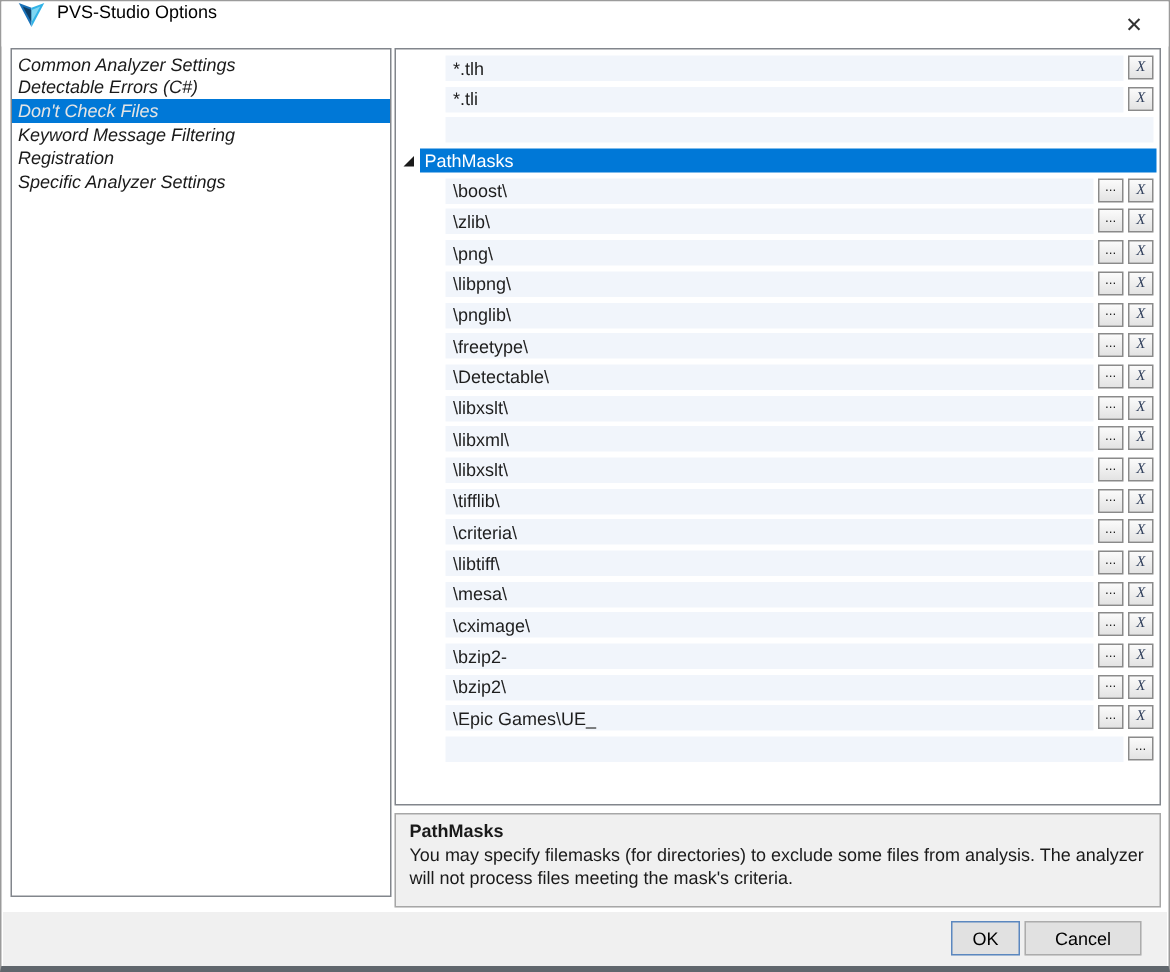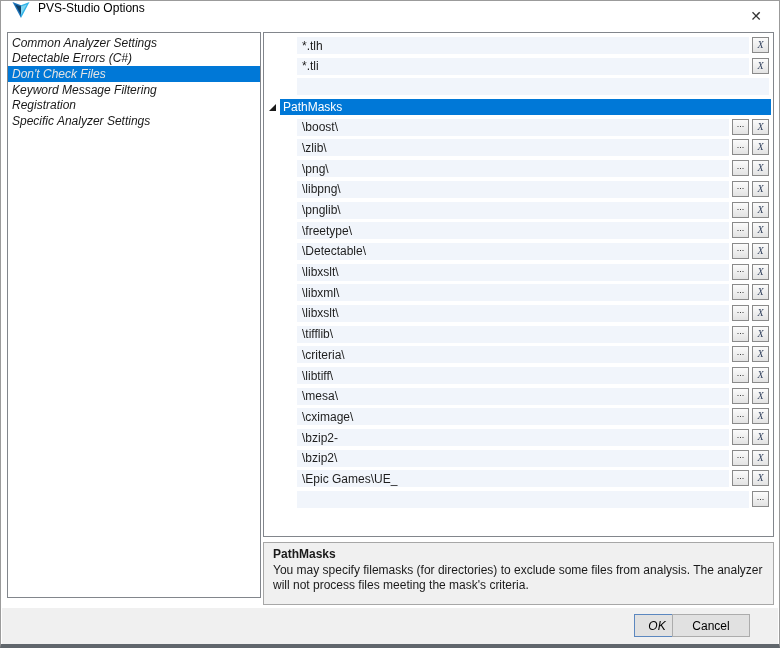--- a/index.html
+++ b/index.html
@@ -62,22 +62,22 @@
     background:#f0f0f0; border:1px solid #a7a7a7; padding:4px 9px; line-height:15.5px;
   }
   .desc-title { font-weight:bold; }
   
   .footer { position:absolute; left:1px; right:1px; bottom:0; height:36px; background:#f0f0f0; }
   .btn {
     position:absolute; top:6px; height:23px; background:#e1e1e1;
     font-family:"Liberation Sans", sans-serif; font-size:12px; color:#000;
     display:flex; align-items:center; justify-content:center; cursor:default; padding:0;
   }
-  .btn-ok { right:98px; width:46px; border:1px solid #5b87bf;font-style:italic; }
-  .btn-cancel { right:28px; width:78px; border:1px solid #acacac; }
+  .btn-ok { right:98px; width:46px; border:1px solid #5b87bf; }
+  .btn-cancel { right:17px; width:78px; border:1px solid #acacac; }
 </style>
 </head>
 <body>
 
 <div class="window">
 
   <div class="titlebar">
     <span class="app-icon">
       <svg width="18" height="18" viewBox="0 0 18 18" aria-hidden="true">
         <polygon points="0.5,1 9,4.2 9,17" fill="#1b72b8"></polygon>

